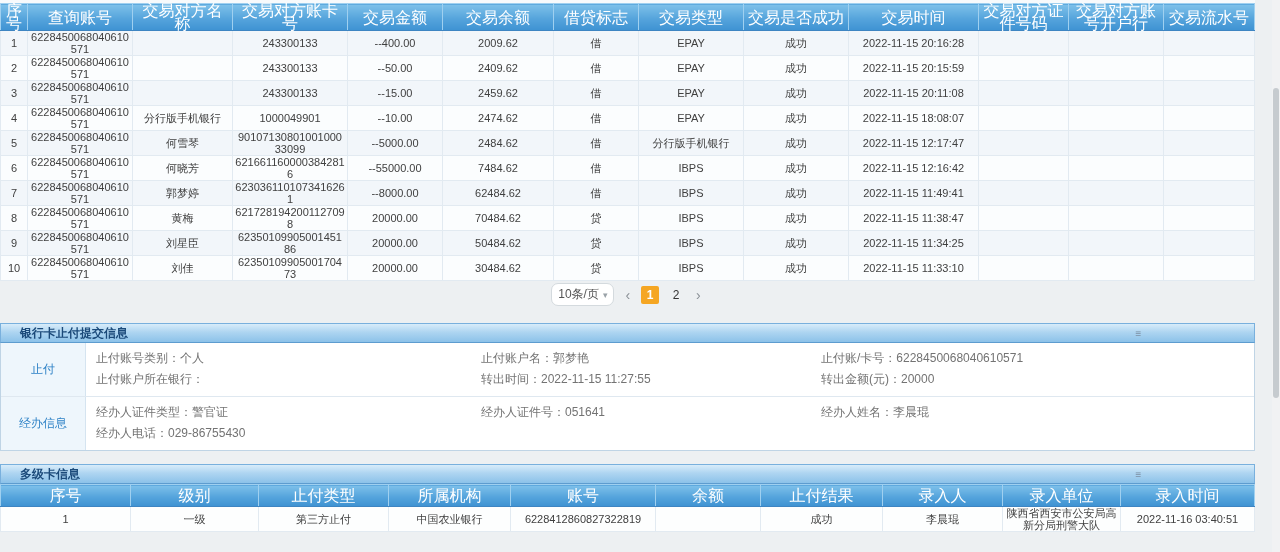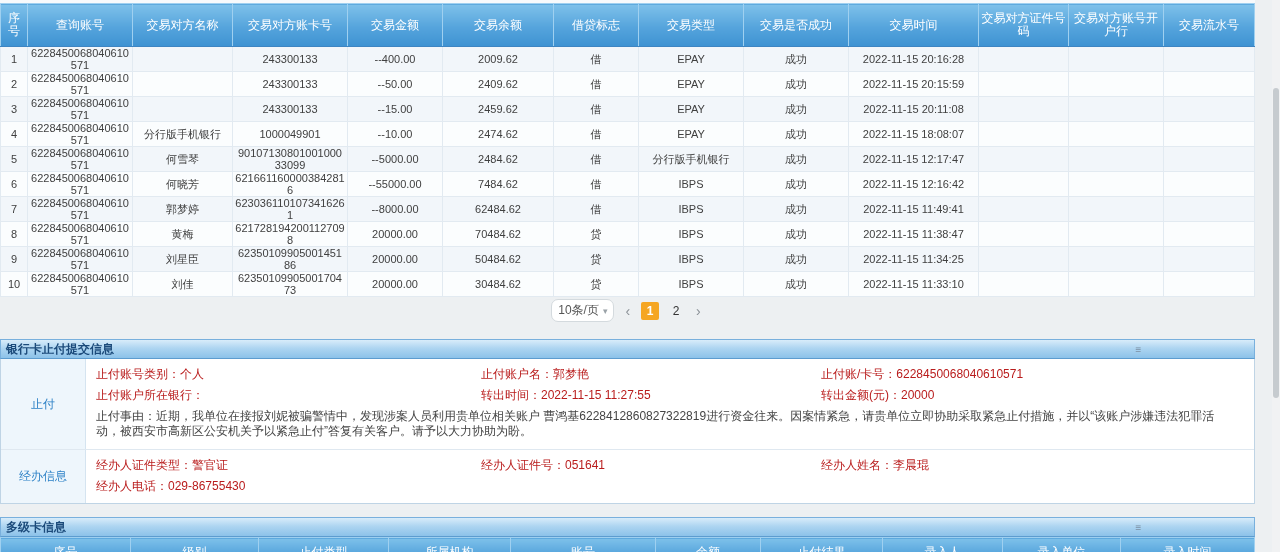--- a/index.html
+++ b/index.html
@@ -9,23 +9,23 @@
     background:#edf0f2;
     position:relative;
   }
   .content { width:1255px; }
   .top-strip { height:3px; background:#f7fafc; }
 
   
   table { border-collapse:collapse; table-layout:fixed; width:1255px; background:#fff; }
   th {
     background:linear-gradient(180deg,#7ec1ea 0%,#55a4dc 55%,#3e92d2 100%);
-    color:#fff; font-weight:normal; font-size:12px; height:26px;
+    color:#fff; font-weight:normal; font-size:16px; height:26px;
     border:1px solid #9fd0f0; border-bottom:1px solid #3e85c2;
-    padding:8px 2px; line-height:13px;
+    padding:0 2px; line-height:13px;
   }
   td {
     font-size:11px; color:#404040; text-align:center;
     border:1px solid #e2eaf1; padding:0 2px; line-height:12px;
     word-break:break-all;
   }
   .tx td { height:22px; }
   .tx tbody tr:nth-child(odd){ background:#f2f6fa; }
   .tx tbody tr:nth-child(even){ background:#fbfdfe; }
   .tx th:nth-child(1){width:27px;}  .tx th:nth-child(2){width:105px;}
@@ -60,41 +60,41 @@
     font-size:12px; color:#333; cursor:pointer; border-radius:2px; padding:0 3px;
   }
   .page-num.active { background:#f5a623; color:#fff; font-weight:bold; }
 
   
   .gap1 { height:18px; } .gap2 { height:13px; }
   .section-bar {
     height:20px; width:1255px; position:relative;
     background:linear-gradient(180deg,#d8ecfa 0%,#aed5f1 45%,#8cc2e9 100%);
     border:1px solid #79b0dd; border-bottom:1px solid #5d9ccf;
-    display:flex; align-items:center; padding-left:5px;
+    display:flex; align-items:center; padding-left:19px;
     font-size:12px; font-weight:bold; color:#1b4a7a;
   }
   .bar-icon {
     position:absolute; right:110px; top:4px; width:11px; height:11px;
     color:#7b8fa3; font-size:10px; line-height:11px; text-align:center; cursor:pointer;
   }
   .section-body {
     width:1255px; background:#fff; border:1px solid #bfd4e5; border-top:none;
   }
   .group { display:grid; grid-template-columns:85px 1fr; }
   .group + .group { border-top:1px solid #dfe8f0; }
   .group-label {
     display:flex; align-items:center; justify-content:center;
     background:#eef6fc; color:#2e82c6; font-size:12px;
     border-right:1px solid #d5e4f0;
   }
   .fields { padding:5px 0 6px 10px; }
   .frow {
     display:grid; grid-template-columns:385px 340px 1fr;
-    height:21px; align-items:center; font-size:12px; color:#b91c1c;
+    height:21px; align-items:center; font-size:12px; color:#737373;
   }
   .reason { font-size:12px; color:#444; line-height:15px; padding:3px 16px 4px 0; }
 
   
   .scrollbar { position:absolute; right:0; top:0; width:8px; height:552px; background:#f1f2f3; }
   .scrollbar .thumb { position:absolute; top:88px; left:1px; width:6px; height:310px; background:#c6cbcf; border-radius:3px; }
 </style>
 </head>
 <body>
 
@@ -297,21 +297,20 @@
         <div class="frow">
           <span>止付账号类别：个人</span>
           <span>止付账户名：郭梦艳</span>
           <span>止付账/卡号：6228450068040610571</span>
         </div>
         <div class="frow">
           <span>止付账户所在银行：</span>
           <span>转出时间：2022-11-15 11:27:55</span>
           <span>转出金额(元)：20000</span>
         </div>
-        <div class="reason">止付事由：近期，我单位在接报刘妮被骗警情中，发现涉案人员利用贵单位相关账户 曹鸿基6228412860827322819进行资金往来。因案情紧急，请贵单位立即协助采取紧急止付措施，并以“该账户涉嫌违法犯罪活动，被西安市高新区公安机关予以紧急止付”答复有关客户。请予以大力协助为盼。</div>
       </div>
     </div>
     <div class="group">
       <div class="group-label">经办信息</div>
       <div class="fields">
         <div class="frow">
           <span>经办人证件类型：警官证</span>
           <span>经办人证件号：051641</span>
           <span>经办人姓名：李晨琨</span>
         </div>

